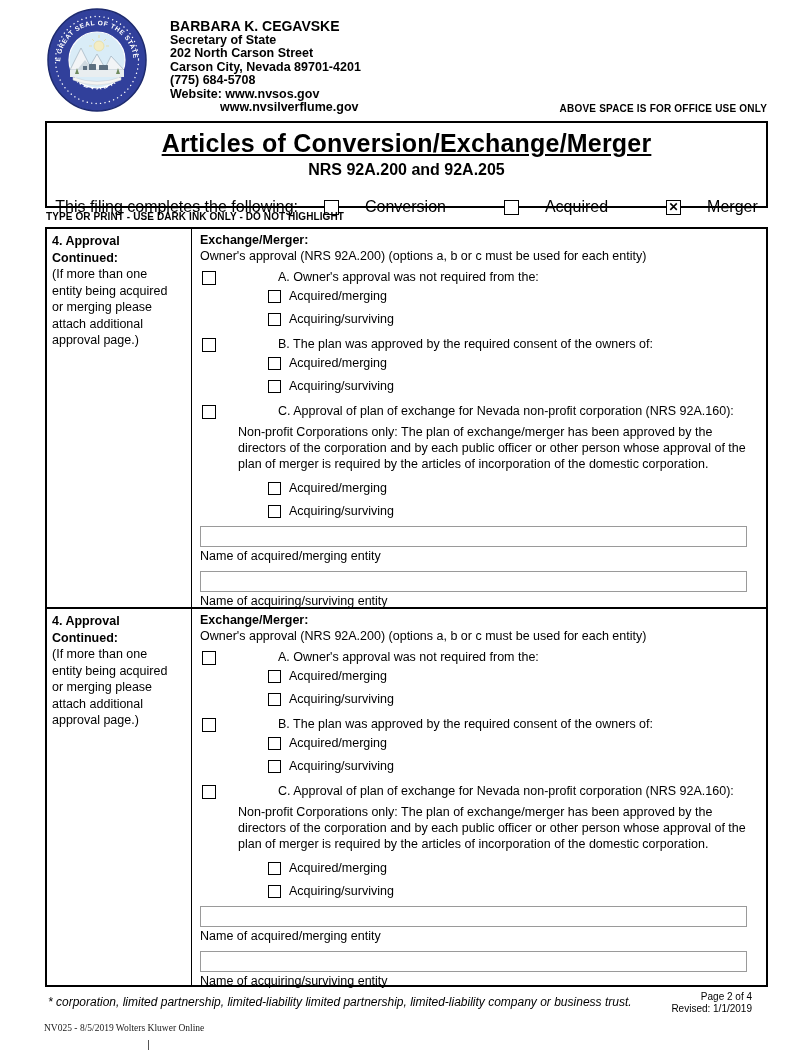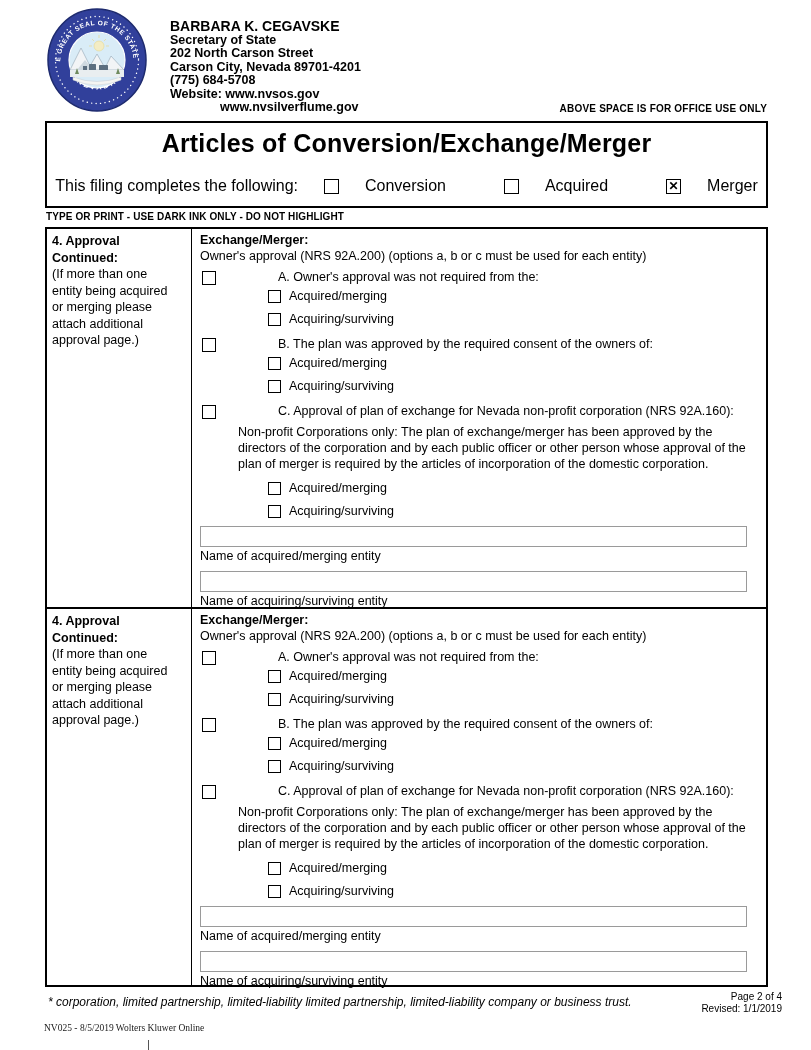--- a/index.html
+++ b/index.html
@@ -19,21 +19,21 @@
     font-size:10px; font-weight:bold; letter-spacing:.2px;
   }
 
   
   .title-box {
     position:absolute; left:45px; top:121px; width:723px; height:87px;
     border:2px solid #000; background:#fff;
   }
   .form-title {
     text-align:center; font-size:25px; font-weight:bold;
-    margin-top:6px; letter-spacing:.2px;
+    text-decoration:underline; margin-top:6px; letter-spacing:.2px;
   }
   .form-statute { text-align:center; font-size:16px; font-weight:bold; margin-top:3px; }
   .filing-line {
     display:flex; justify-content:center; align-items:center;
     font-size:16px; margin-top:19px; gap:26px;
   }
   .filing-line .gap { width:6px; }
 
   .instruction-line {
     position:absolute; left:46px; top:211px;
@@ -87,21 +87,21 @@
     display:block; width:547px; height:21px; margin-top:7px;
     border:1px solid #9a9a9a; background:#fff; font:inherit; padding:0 4px;
   }
   .field-label { margin-top:1px; }
 
   
   .footnote {
     position:absolute; left:48px; top:995px;
     font-size:12px; font-style:italic;
   }
-  .page-info { position:absolute; right:29px; top:991px; text-align:right; font-size:10px; line-height:12px; }
+  .page-info { position:absolute; right:59px; top:991px; text-align:right; font-size:10px; line-height:12px; }
   .doc-stamp {
     position:absolute; left:8px; top:1023px;
     font-family:"Liberation Serif", serif; font-size:9.5px; color:#1a1a1a;margin-left:36px;
   }
   .crop-tick { position:absolute; left:148px; top:1040px; width:1px; height:10px; background:#555; }
 </style>
 </head>
 <body>
 
 <svg class="seal" viewBox="0 0 100 104" aria-hidden="true">
@@ -148,20 +148,21 @@
   <div>Carson City, Nevada 89701-4201</div>
   <div>(775) 684-5708</div>
   <div>Website: www.nvsos.gov</div>
   <div class="indent">www.nvsilverflume.gov</div>
 </div>
 
 <div class="office-use">ABOVE SPACE IS FOR OFFICE USE ONLY</div>
 
 <div class="title-box">
   <div class="form-title">Articles of Conversion/Exchange/Merger</div>
+  <div class="form-statute">NRS 92A.200 and 92A.205</div>
   <div class="filing-line">
     <span>This filing completes the following:</span>
     <span class="cb"></span>
     <span>Conversion</span>
     <span class="gap"></span>
     <span class="cb"></span>
     <span>Acquired</span>
     <span class="gap"></span>
     <span class="cb checked"></span>
     <span>Merger</span>

